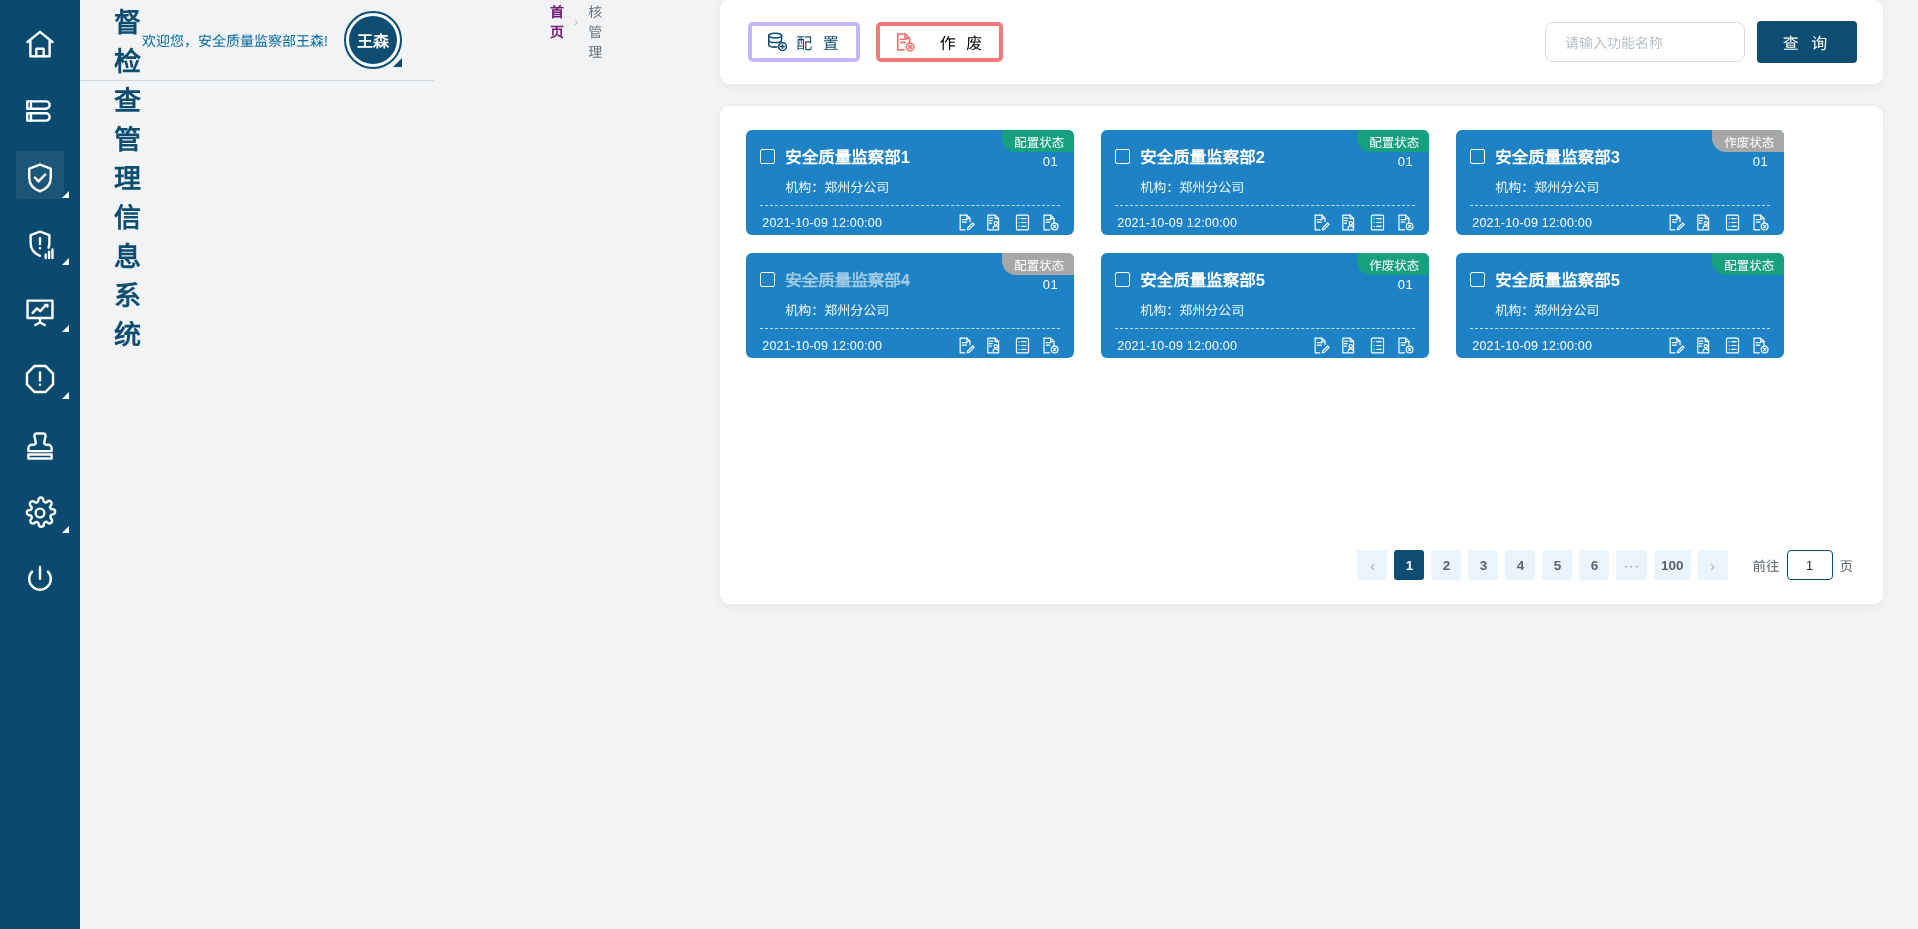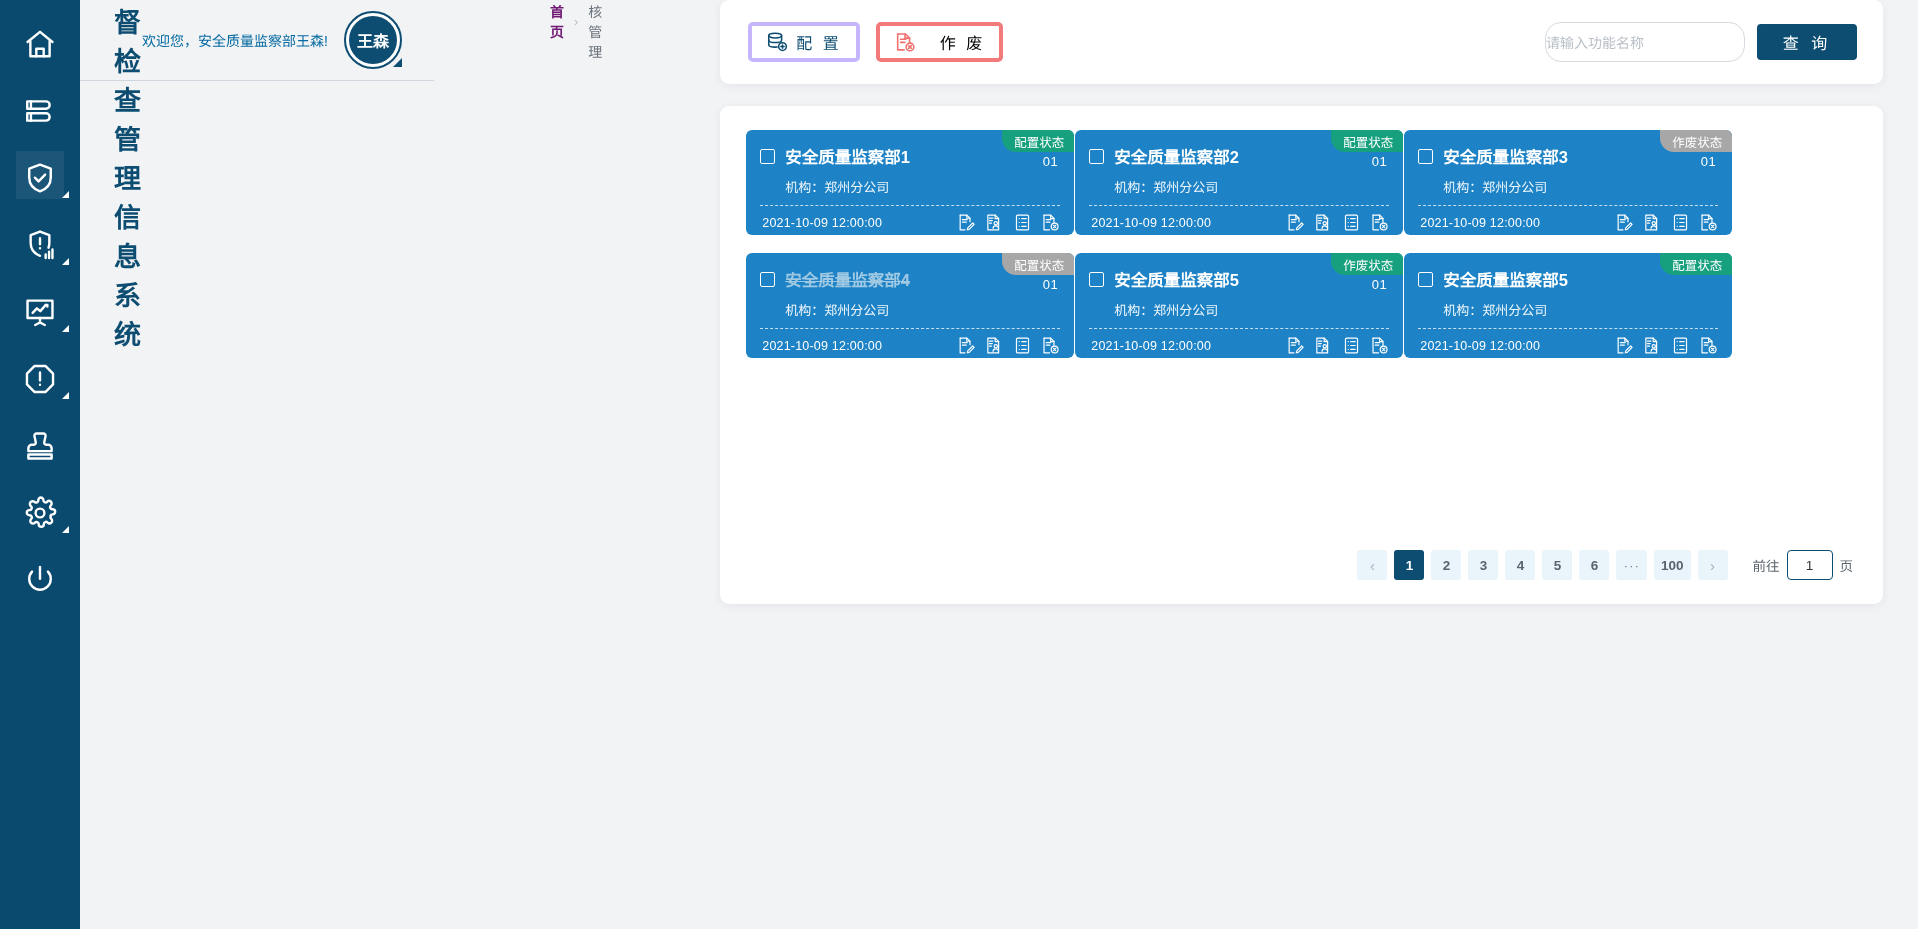--- a/index.html
+++ b/index.html
@@ -119,40 +119,40 @@
     background: #fff; color: #0d4d72;
     font-size: 16px; letter-spacing: 3px;
     padding: 0 14px; cursor: pointer;
     font-family: "Liberation Sans", sans-serif;
   }
   .btn-out.danger { border-color: #f27a7a; color: #000000; margin-left: 16px; gap: 24px; }
   .btn-out svg { width: 22px; height: 22px; display: block; flex: 0 0 22px; }
 
   .search-area { margin-left: auto; display: flex; align-items: center; gap: 12px; }
   .field {
-    height: 40px; border: 1px solid #d5dbe1; border-radius: 16px;
+    height: 40px; border: 1px solid #d5dbe1; border-radius: 8px;
     background: #fff; display: flex; align-items: center;
-    padding: 0 0; font-size: 14px; color: #b3bac1;
+    padding: 0 19px; font-size: 14px; color: #b3bac1;
   }
   .field.input { width: 200px; }
   .field.select { width: 220px; }
   .field .ph { color: #b9c0c7; }
   .field .chev { margin-left: auto; color: #c2c8ce; }
   .field .chev svg { display:block; width: 14px; height: 14px; }
   .btn-primary {
-    height: 36px; width: 100px;
+    height: 42px; width: 100px;
     background: #0d4d72; color: #fff; border: none; border-radius: 4px;
     font-size: 16px; letter-spacing: 4px; cursor: pointer;
     font-family: "Liberation Sans", sans-serif;
   }
 
   
   .list-panel { padding: 24px 26px 18px 26px; min-height: 498px; display: flex; flex-direction: column; }
   .cards {
-    display: flex; flex-wrap: wrap; gap: 18px 1px;
+    display: flex; flex-wrap: wrap; gap: 18px 27px;
     align-content: flex-start;
   }
 
   .card {
     width: 328px; height: 105px;
     background: #1d83c6;
     border-radius: 6px;
     position: relative;
     padding: 0 14px;
     color: #fff;

